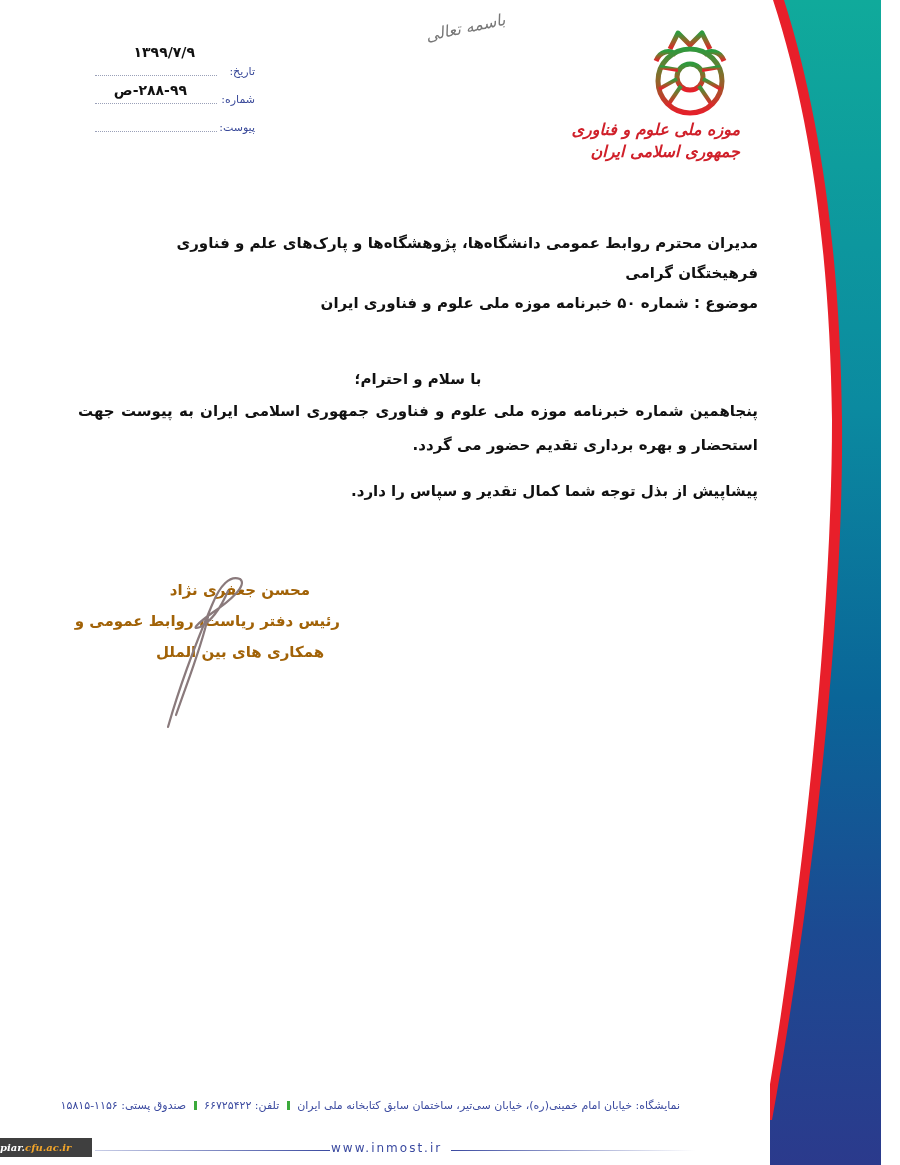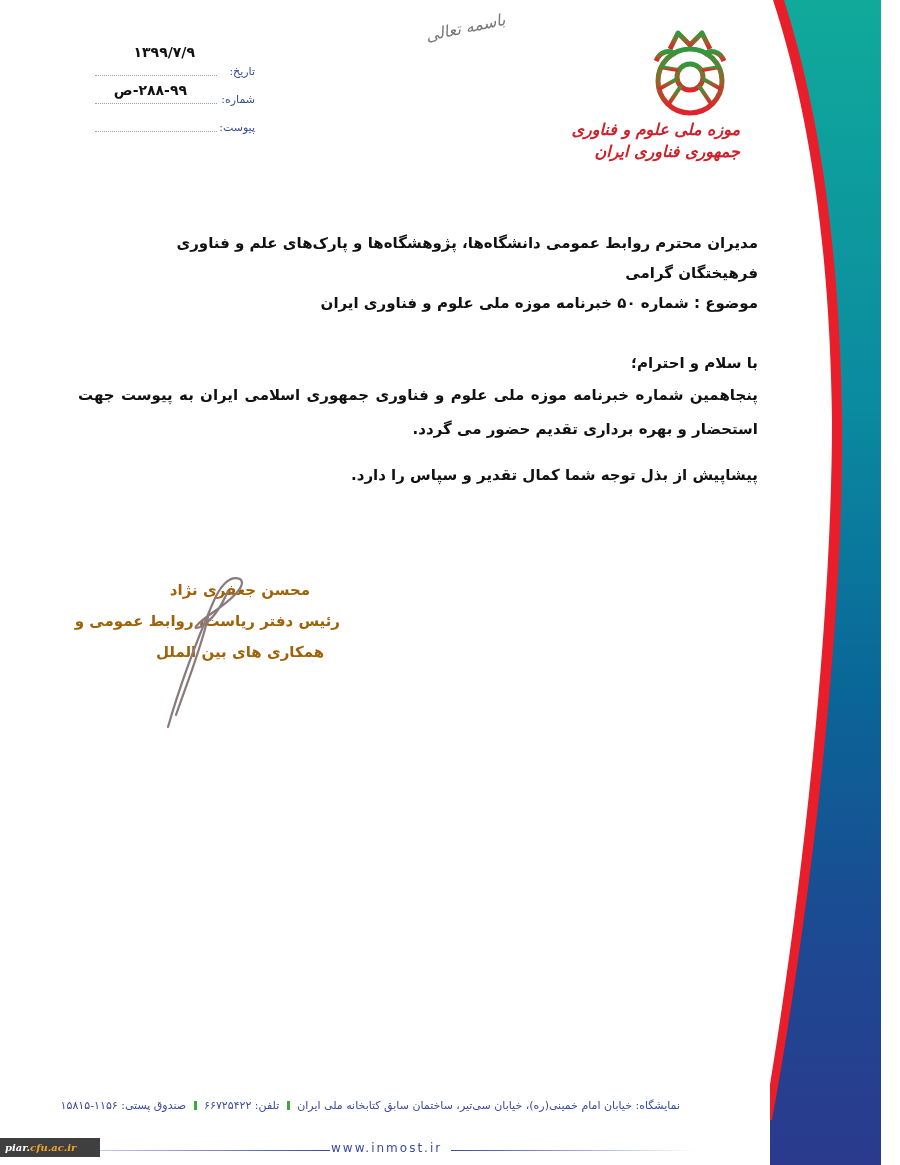--- a/index.html
+++ b/index.html
@@ -49,21 +49,21 @@
 
     
     .body-text {
       position: absolute; right: 142px; top: 228px; width: 680px;
       direction: rtl; text-align: right;
       font-family: "DejaVu Sans", sans-serif; font-weight: bold;
       font-size: 15px; color: #111;
     }
     .line { line-height: 30px; white-space: nowrap; }
     .para { margin-top: 0; line-height: 34px; white-space: normal; text-align: justify; }
-    .salutation { margin-top: 30px; }
+    .salutation { margin-top: 46px; text-align: center; }
     .closing { margin-top: 14px; }
 
     
     .signature {
       position: absolute; left: 140px; top: 575px; width: 200px;
       direction: rtl; text-align: center;
       font-weight: bold; font-size: 15px; color: #a16207; line-height: 31px;
     }
     .sig-scribble { position: absolute; left: 150px; top: 565px; width: 110px; height: 170px; pointer-events: none; }
 
@@ -77,23 +77,23 @@
     .footer-web { position: absolute; left: 95px; top: 1141px; width: 600px; height: 18px; }
     .footer-web .rule-left { position: absolute; left: 0; top: 9px; width: 235px; height: 1px; background: linear-gradient(to right, #c8cde6, #3b4aa0); }
     .footer-web .url {
       position: absolute; left: 236px; top: 0;
       color: #3b4aa0; font-size: 12px; letter-spacing: 2px; font-family: "DejaVu Sans", sans-serif;
     }
     .footer-web .rule-right { position: absolute; left: 356px; top: 9px; width: 244px; height: 1px; background: linear-gradient(to right, #3b4aa0, #ffffff); }
 
     
     .badge {
-      position: absolute; left: 0; top: 1138px; width: 100px; height: 19px;
+      position: absolute; left: 0; top: 1138px; width: 92px; height: 19px;
       background: #3f3f3f; color: #fff; font-size: 10px; font-weight: bold; font-style: italic;
-      line-height: 19px; padding-left: 5px; box-sizing: border-box; font-family: "DejaVu Serif", serif;
+      line-height: 19px; box-sizing: border-box; font-family: "DejaVu Serif", serif;
     }
     .badge .hl { color: #f2a52a; }
   </style>
 </head>
 <body>
 
 <div class="letter">
 
   <svg class="band" viewBox="0 0 130 1165" preserveAspectRatio="none">
     <defs>
@@ -155,21 +155,21 @@
         <line x1="39" y1="61" x2="26" y2="80"></line>
         <line x1="57" y1="61" x2="70" y2="80"></line>
         <line x1="35" y1="54" x2="17" y2="64"></line>
         <line x1="61" y1="54" x2="79" y2="64"></line>
         <line x1="36" y1="45" x2="18" y2="42"></line>
         <line x1="60" y1="45" x2="78" y2="42"></line>
       </g>
     </svg>
     <div class="logo-text">
       <div>موزه ملی علوم و فناوری</div>
-      <div>جمهوری فناوری ایران</div>
+      <div>جمهوری اسلامی ایران</div>
     </div>
   </div>
 
   <div class="body-text">
     <div class="line">مدیران محترم روابط عمومی دانشگاه‌ها، پژوهشگاه‌ها و پارک‌های علم و فناوری</div>
     <div class="line">فرهیختگان گرامی</div>
     <div class="line">موضوع : شماره ۵۰ خبرنامه موزه ملی علوم و فناوری ایران</div>
     <div class="line salutation">با سلام و احترام؛</div>
     <div class="para">پنجاهمین شماره خبرنامه موزه ملی علوم و فناوری جمهوری اسلامی ایران به پیوست جهت استحضار و بهره برداری تقدیم حضور می گردد.</div>
     <div class="line closing">پیشاپیش از بذل توجه شما کمال تقدیر و سپاس را دارد.</div>

